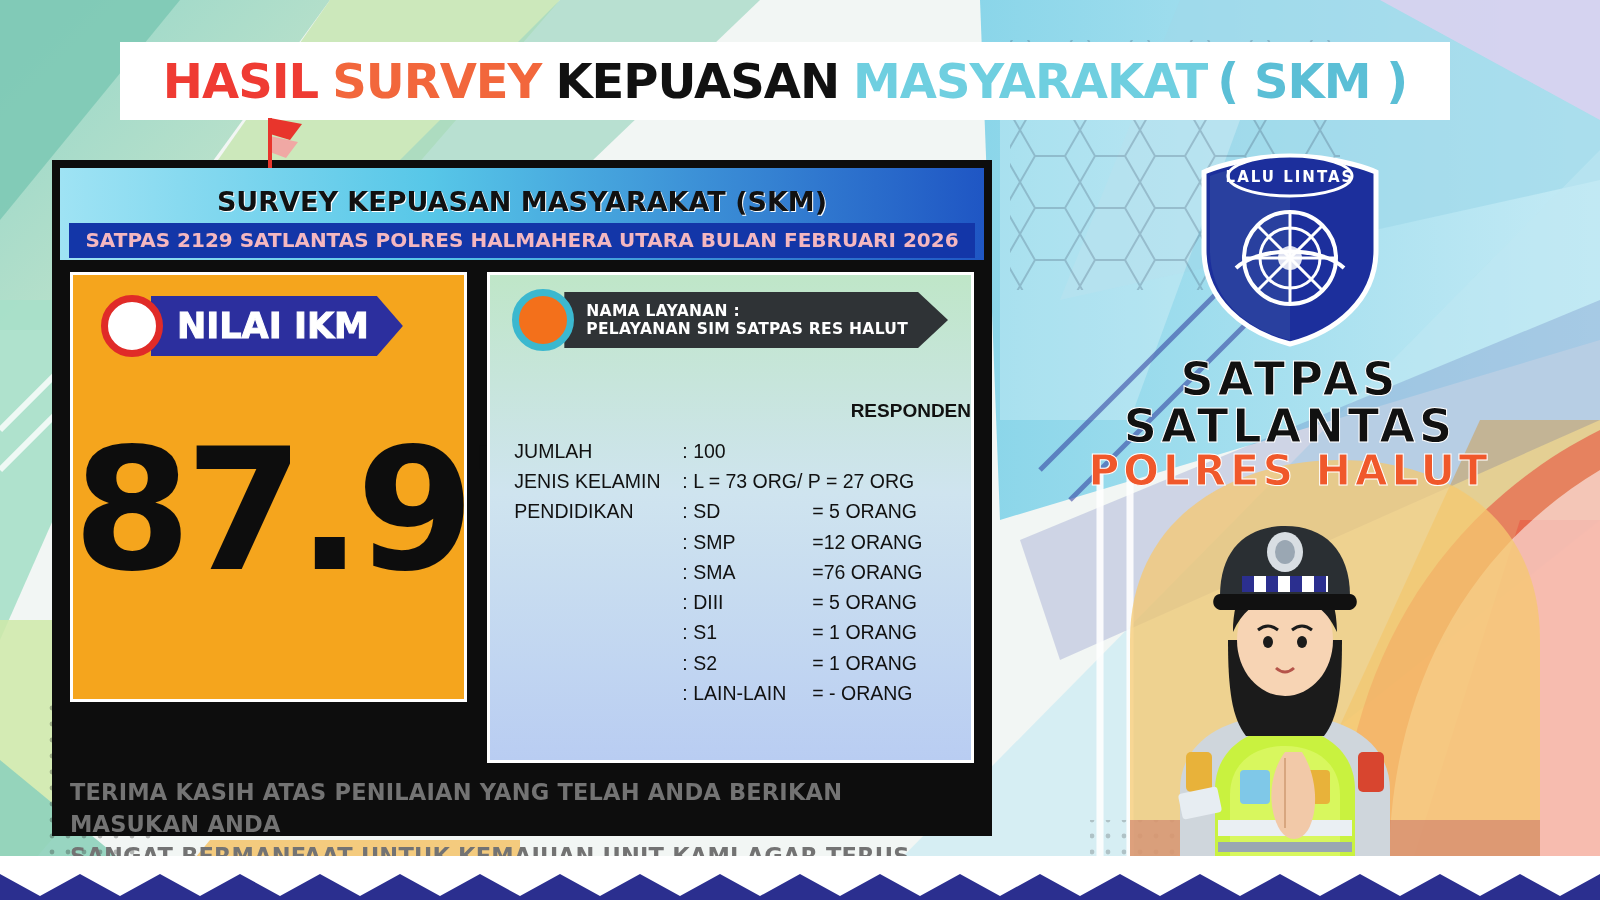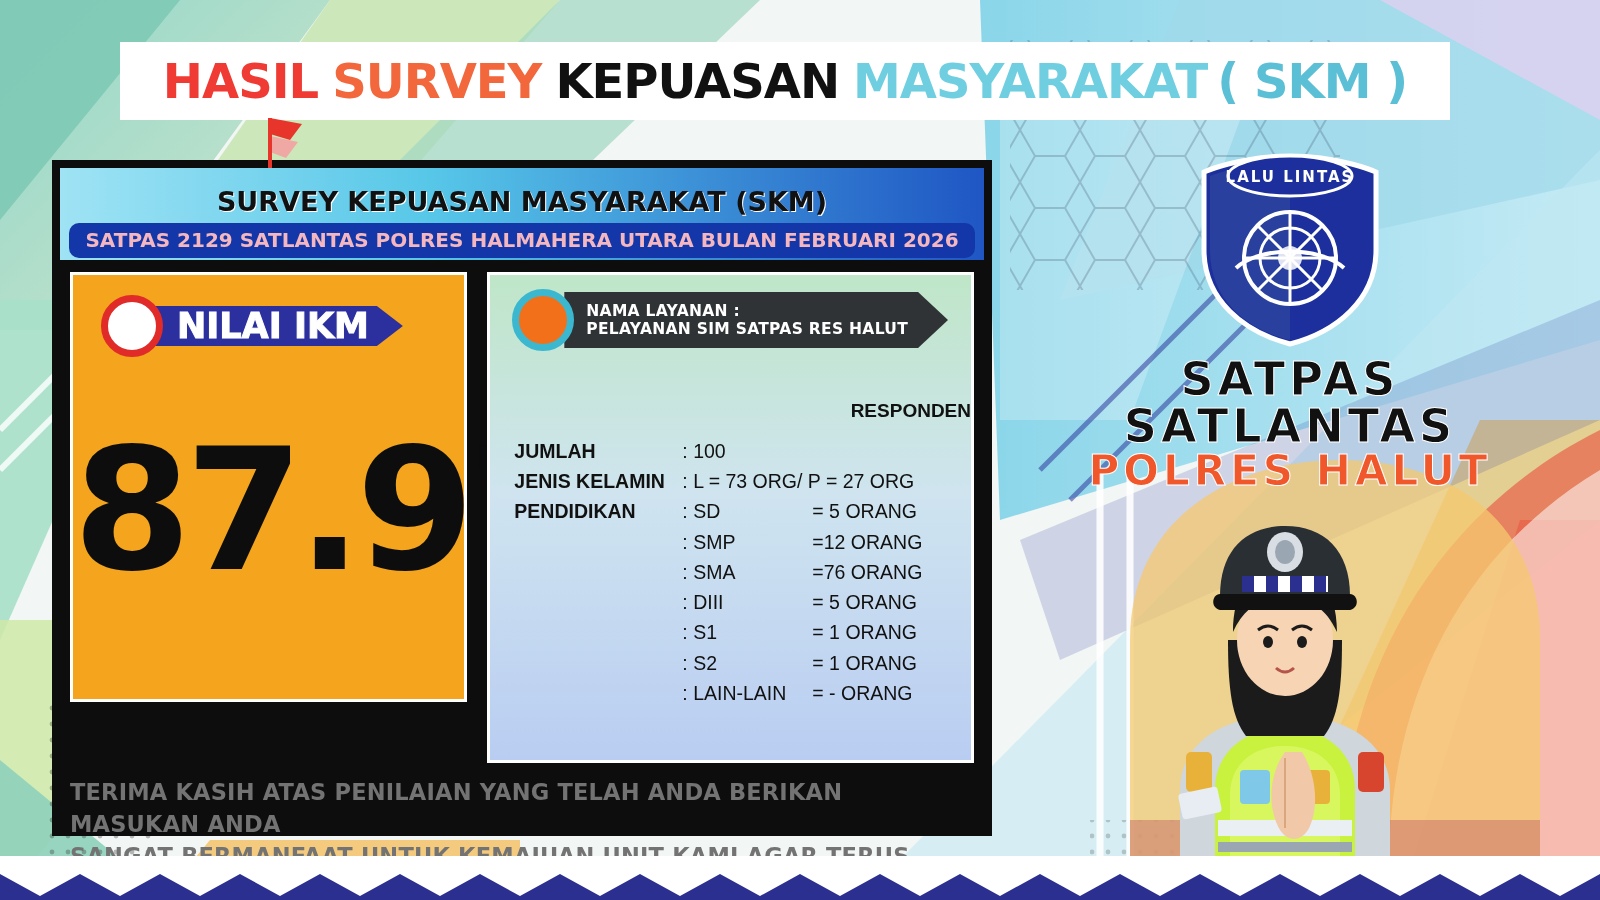--- a/index.html
+++ b/index.html
@@ -67,21 +67,20 @@
   .subbar {
     margin-top: 6px;
     background: #1336a8;
     color: #f4b7c0;
     font-family: "DejaVu Sans", sans-serif;
     font-weight: 900;
     font-size: 20px;
     padding: 5px 16px 6px 16px;
     letter-spacing: 0px;
     white-space: nowrap;
-    border-radius: 10px;
   }
 
   .panels {
     display: flex;
     gap: 20px;
     padding: 12px 10px 0 10px;
   }
 
   
   .panel-left {
@@ -95,21 +94,21 @@
     position: absolute; left: 28px; top: 20px;
     display: flex; align-items: center;
   }
   .ikm-circle {
     width: 62px; height: 62px; border-radius: 50%;
     background: #ffffff; border: 7px solid #e02b28;
     z-index: 3;
   }
   .ikm-arrow {
     position: relative; left: -12px;
-    height: 40px;
+    height: 60px;
     background: #2c2f9e;
     display: flex; align-items: center;
     padding: 0 34px 0 26px;
     clip-path: polygon(0 0, calc(100% - 26px) 0, 100% 50%, calc(100% - 26px) 100%, 0 100%);
   }
   .ikm-arrow span {
     font-family: "DejaVu Sans", sans-serif;
     font-weight: 900; font-size: 35px; color: #ffffff;
     letter-spacing: 0px;
     -webkit-text-stroke: 1px #ffffff;
@@ -165,21 +164,21 @@
     font-family: "Liberation Sans", sans-serif;
   }
   .resp-list {
     margin-top: 14px;
     padding-left: 24px;
     font-size: 19.5px;
     color: #111;
     line-height: 1.55;
   }
   .row { display: flex; white-space: nowrap; }
-  .row .k { width: 168px; font-weight: bold; }
+  .row .k { width: 168px; }
   .row .v { }
   .row .sub { width: 130px; }
 
   
   .thanks {
     margin: 14px 0 0 0;
     text-align: left;
     color: #737373;
     font-family: "DejaVu Sans", sans-serif;
     font-weight: 900;

